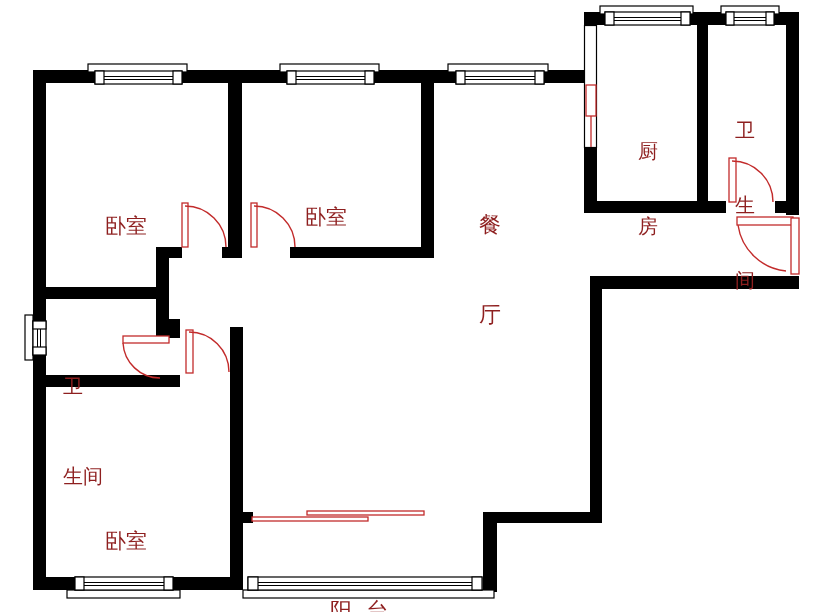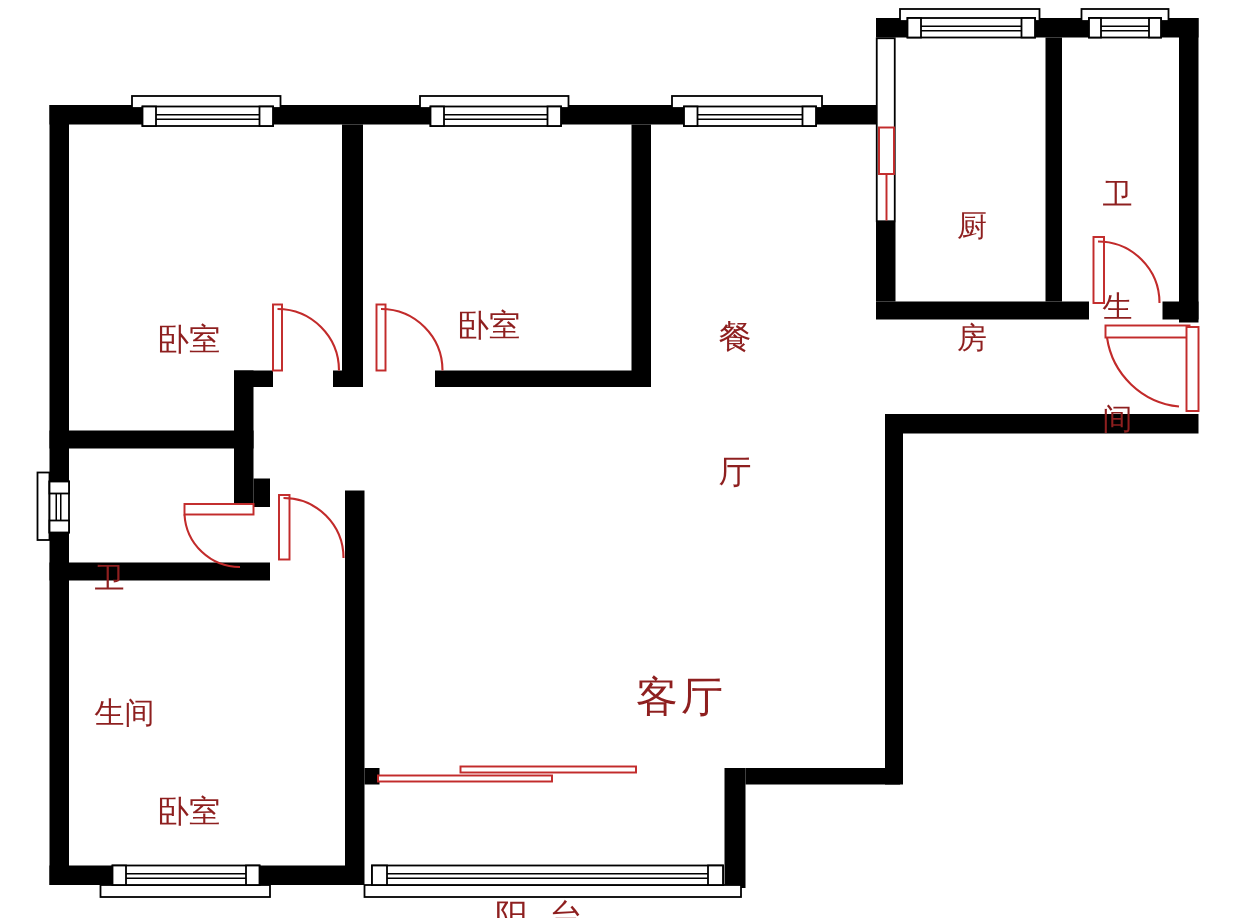--- a/index.html
+++ b/index.html
@@ -177,22 +177,19 @@
   </div>
   <div class="label fs20" style="left:735px;top:68px">
     <span>卫</span>
     <span>生</span>
     <span>间</span>
   </div>
   <div class="label fs20w" style="left:63px;top:311px">
     <span>卫</span>
     <span>生间</span>
   </div>
-  <div class="label fs28" style="left:424px;top:386px">
-    <span>客厅</span>
-  </div>
   <div class="label fs21" style="left:105px;top:476px">
     <span>卧室</span>
   </div>
   <div class="label fs22 balcony-sp" style="left:330px;top:536px">
     <span>阳 台</span>
   </div>
 </div>
 
 </body></html>

